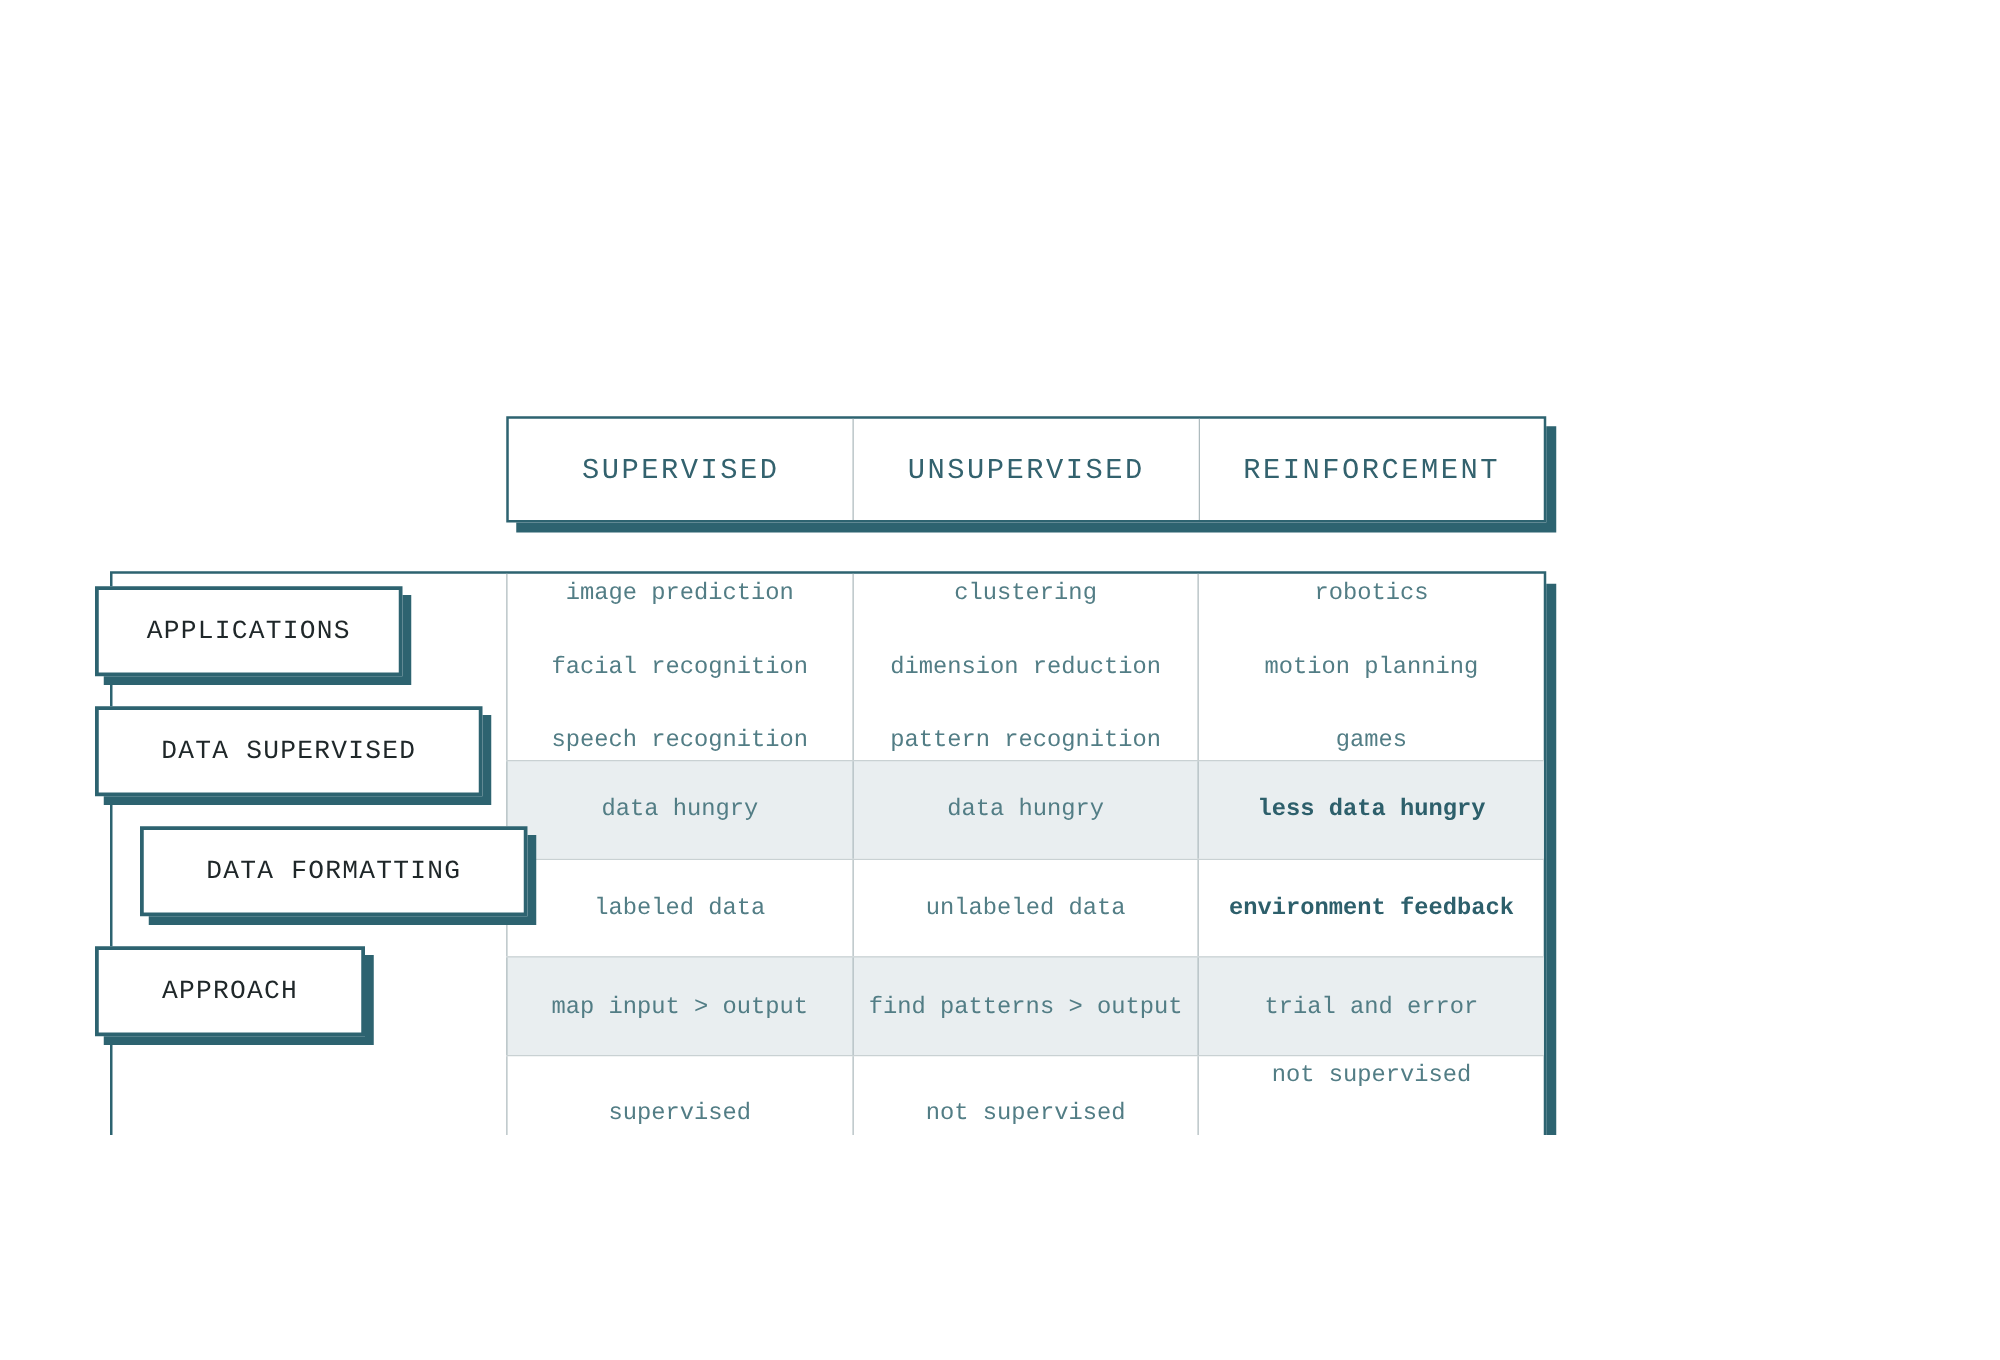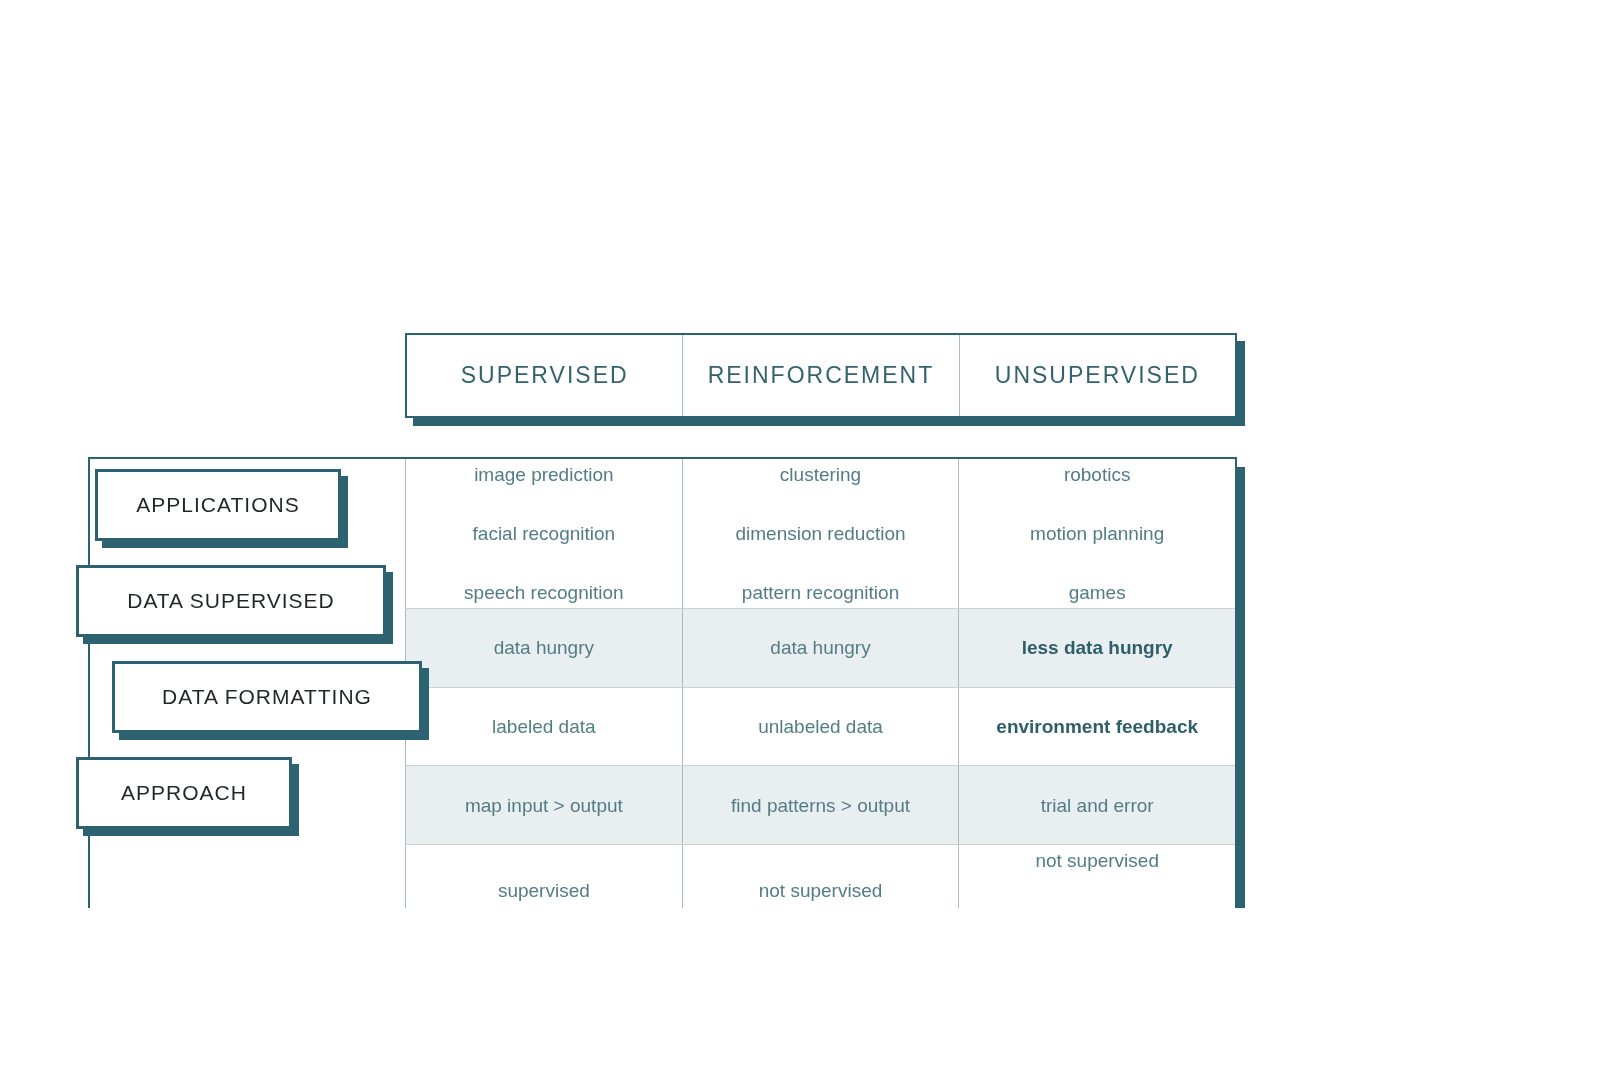--- a/index.html
+++ b/index.html
@@ -17,20 +17,21 @@
   body {
     font-family: "Liberation Sans", sans-serif;
     background: var(--bg);
   }
   .canvas {
     position: relative;
     width: 1600px;
     height: 908px;
     background: var(--bg);
     overflow: hidden;
+    font-family: Liberation Mono, monospace;
   }
 
   
   .col-header {
     position: absolute;
     left: 405px; top: 333px;
     width: 832px; height: 85px;
     background: #fff;
     border: 2px solid var(--accent);
     box-shadow: 8px 8px 0 0 var(--accent);
@@ -101,40 +102,40 @@
     border: 3px solid var(--accent);
     box-shadow: 7px 7px 0 0 var(--accent);
     display: flex;
     align-items: center;
     justify-content: center;
     color: var(--label-text);
     font-size: 21px;
     letter-spacing: 1px;
     z-index: 2;
   }
-  .row-label.l0 { top: 469px; width: 246px; margin-left: 19px; }
+  .row-label.l0 { top: 469px; width: 246px; }
   .row-label.l1 { top: 565px; width: 310px; }
   .row-label.l2 { top: 661px; width: 310px; margin-left: 36px; }
   .row-label.l3 { top: 757px; width: 216px; }
   .row-label.l4 { top: 853px; width: 251px; }
 </style>
 </head>
 <body>
 
 <div class="canvas">
 
   <div class="col-header">
     <div class="col-h">
       <span>SUPERVISED</span>
     </div>
     <div class="col-h">
+      <span>UNSUPERVISED</span>
+    </div>
+    <div class="col-h">
       <span>REINFORCEMENT</span>
-    </div>
-    <div class="col-h">
-      <span>UNSUPERVISED</span>
     </div>
   </div>
 
   <div class="main-frame"></div>
 
   <div class="grid">
 
     <div class="row">
       <div class="cell">
         <div>image prediction</div>

